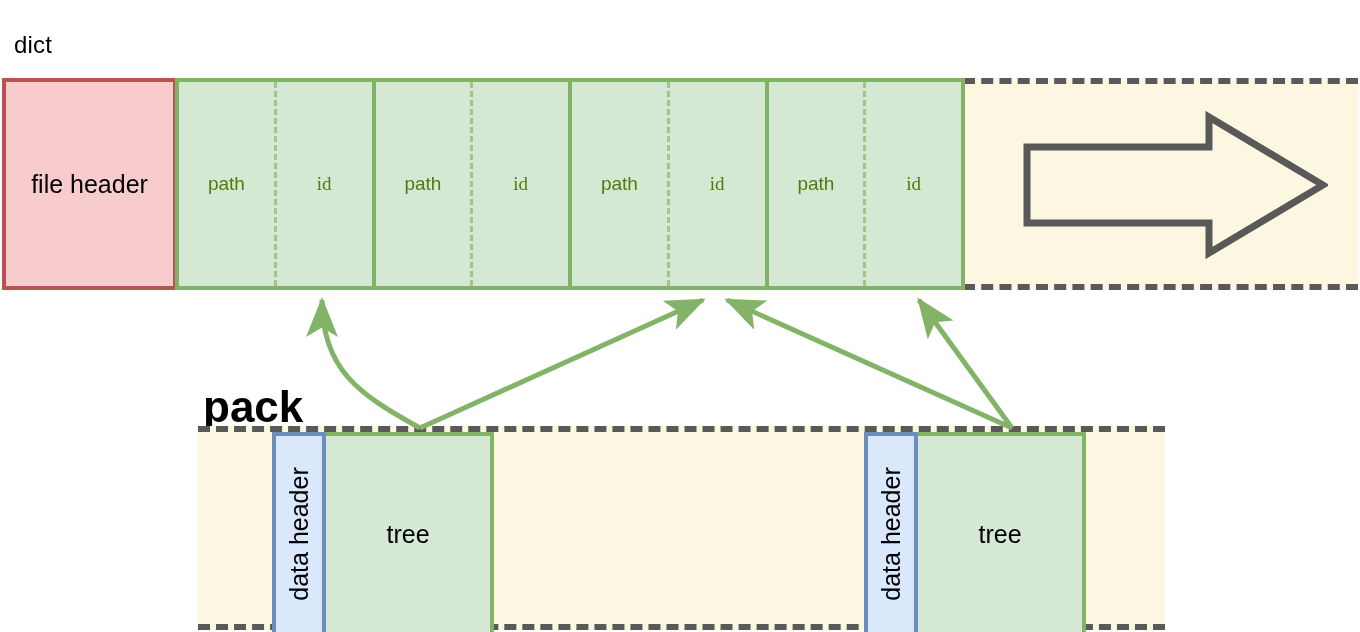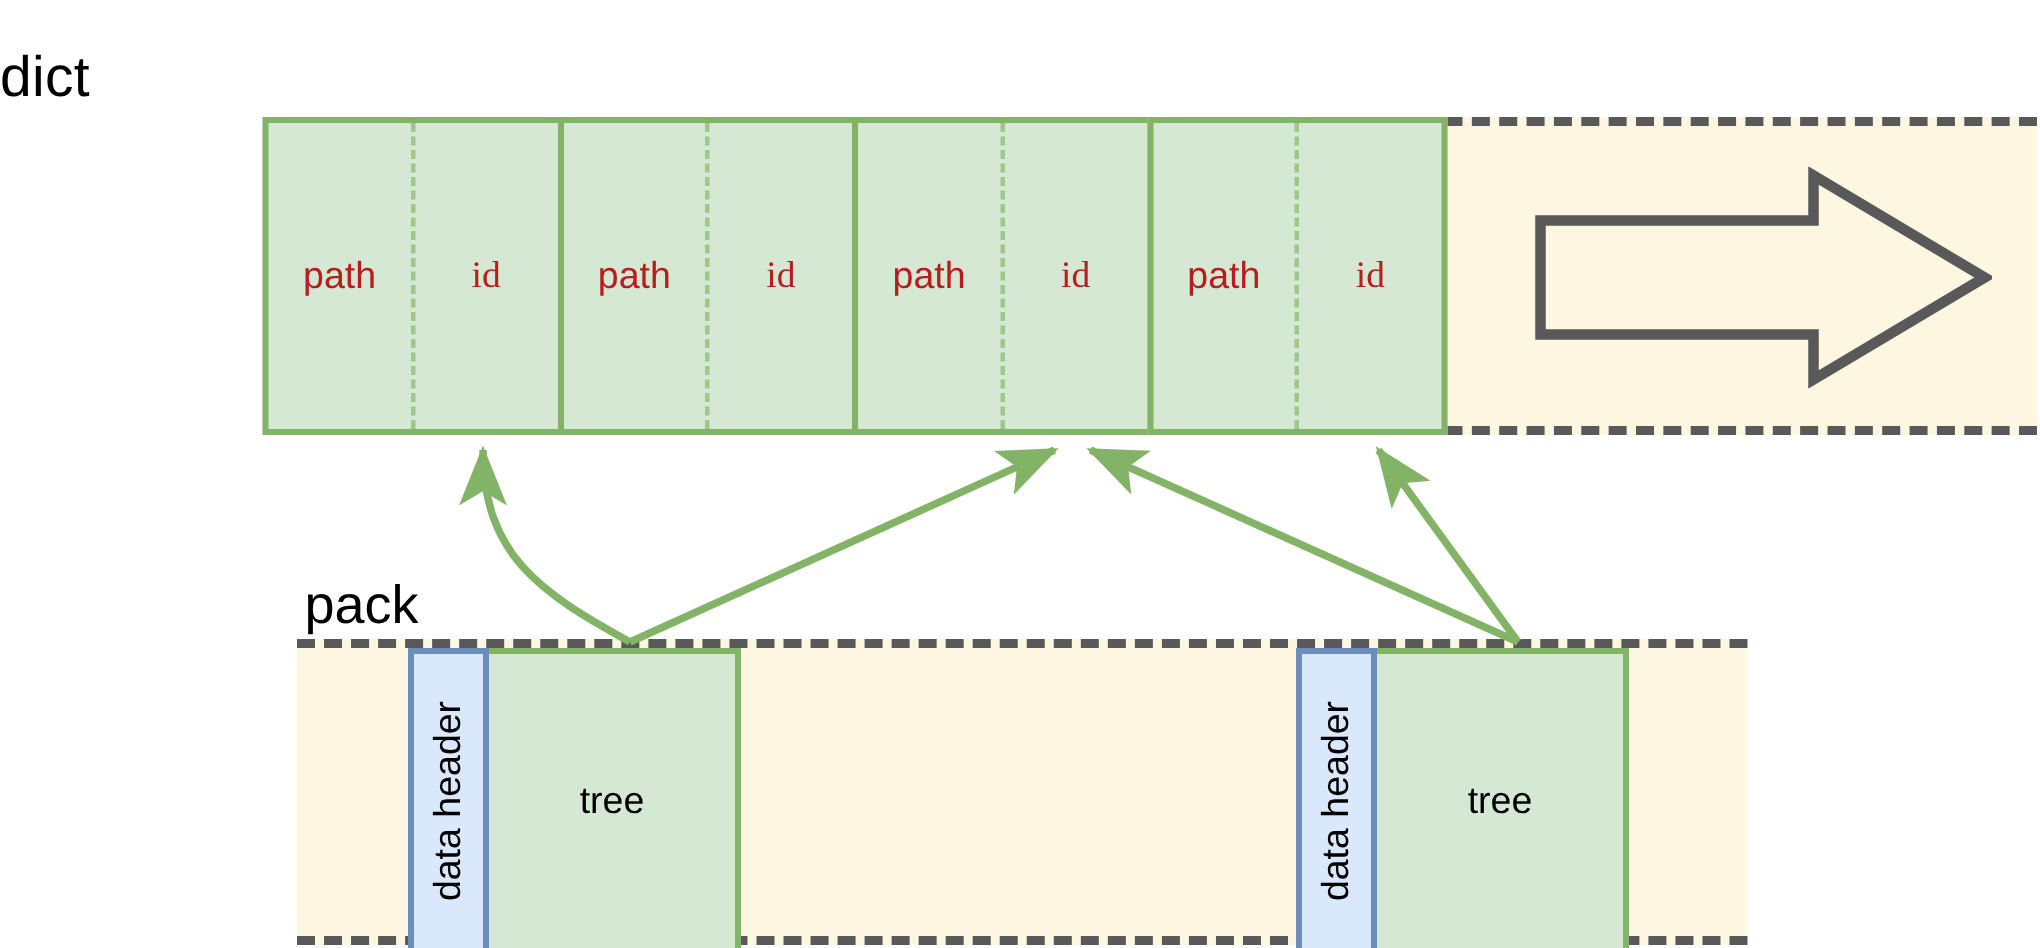--- a/index.html
+++ b/index.html
@@ -1,36 +1,36 @@
 <!DOCTYPE html>
 <html><head>
 <meta charset="utf-8">
 <style>
   html,body{margin:0;padding:0;background:#ffffff;}
   body{width:1360px;height:632px;font-family:"Liberation Sans",sans-serif;overflow:hidden;}
   #stage{position:relative;width:1360px;height:632px;background:#fff;}
 
   .lbl{position:absolute;color:#000;white-space:nowrap;}
-  #dict-label{left:0;top:31px;font-size:38px;font-weight:400;letter-spacing:.2px;}
-  #pack-label{left:203px;top:382px;font-size:36px;font-weight:400;}
+  #dict-label{left:14px;top:31px;font-size:24px;font-weight:400;letter-spacing:.2px;}
+  #pack-label{left:203px;top:382px;font-size:44px;font-weight:700;}
 
   
   #dict-band{position:absolute;left:0px;top:78px;width:1358px;height:212px;}
   #dict-cream{position:absolute;left:963px;top:0px;width:395px;height:212px;
       background:#fdf6e0;border-top:6px dashed #595959;border-bottom:6px dashed #595959;
       box-sizing:border-box;}
   #file-header{position:absolute;left:2px;top:0px;width:175px;height:212px;
       background:#f8cccc;border:4px solid #b85450;box-sizing:border-box;
       display:flex;align-items:center;justify-content:center;font-size:25px;color:#000;}
   #dict-cells{position:absolute;left:175px;top:0px;width:790px;height:212px;display:flex;}
   .dcell{flex:1 1 0;height:212px;background:#d5e8d4;border:4px solid #82b366;
       box-sizing:border-box;margin-left:-4px;display:flex;}
   .dcell:first-child{margin-left:0;}
   .dhalf{flex:1 1 0;display:flex;align-items:center;justify-content:center;
-      font-size:25px;color:#b91c1c;box-sizing:border-box;}
+      font-size:19px;color:#4d7c0f;box-sizing:border-box;}
   .dhalf.right{border-left:3px dashed #9ec78a;font-family:Liberation Serif, serif;}
 
   
   #append-arrow{position:absolute;left:1023px;top:33px;width:305px;height:148px;}
   #append-arrow svg{display:block;}
 
   
   #pack-band{position:absolute;left:198px;top:426px;width:967px;height:204px;
       background:#fdf6e0;border-top:6px dashed #595959;border-bottom:6px dashed #595959;
       box-sizing:border-box;}
@@ -50,20 +50,21 @@
 <body>
 
 <div id="stage">
 
   <div class="lbl" id="dict-label">dict</div>
 
   <div id="dict-band">
 
     <div id="dict-cream"></div>
 
+    <div id="file-header">file header</div>
 
     <div id="dict-cells">
 
       <div class="dcell">
         <div class="dhalf left">path</div>
         <div class="dhalf right">id</div>
       </div>
 
       <div class="dcell">
         <div class="dhalf left">path</div>

